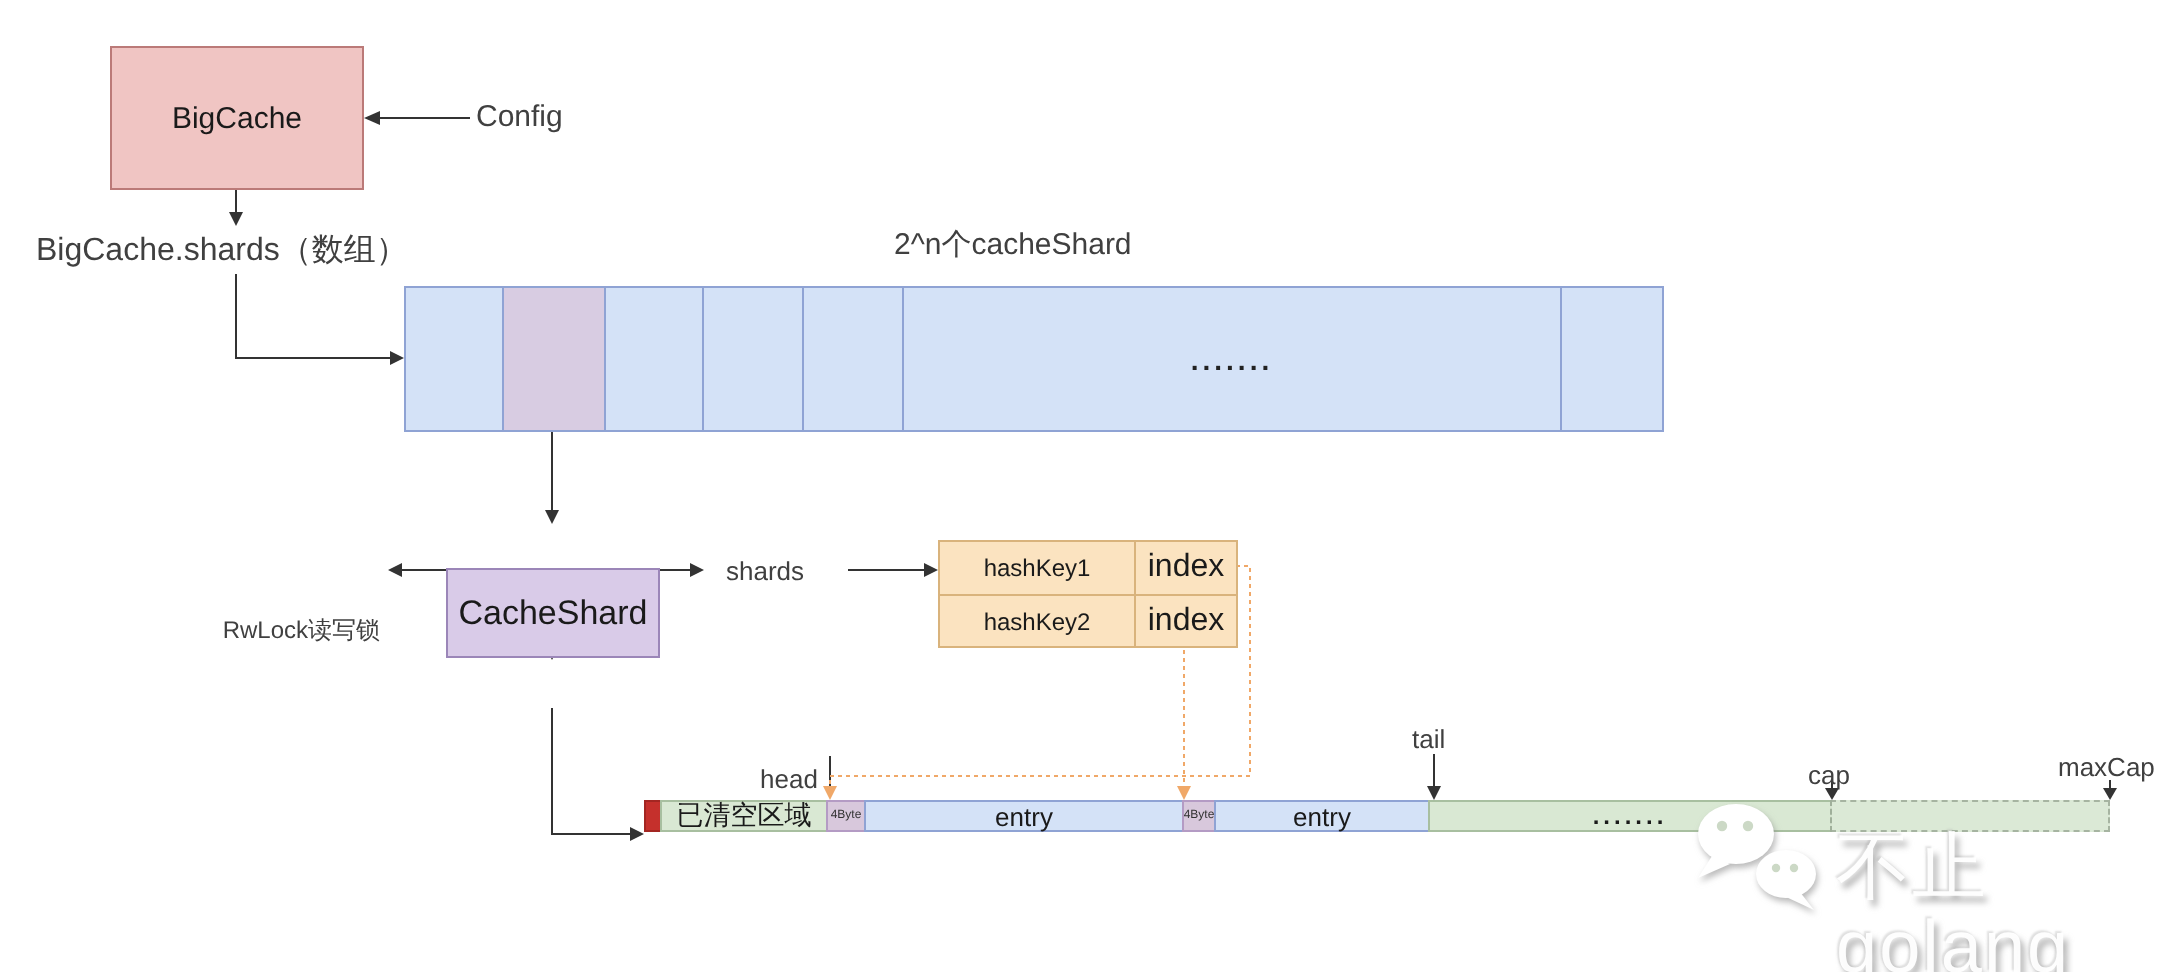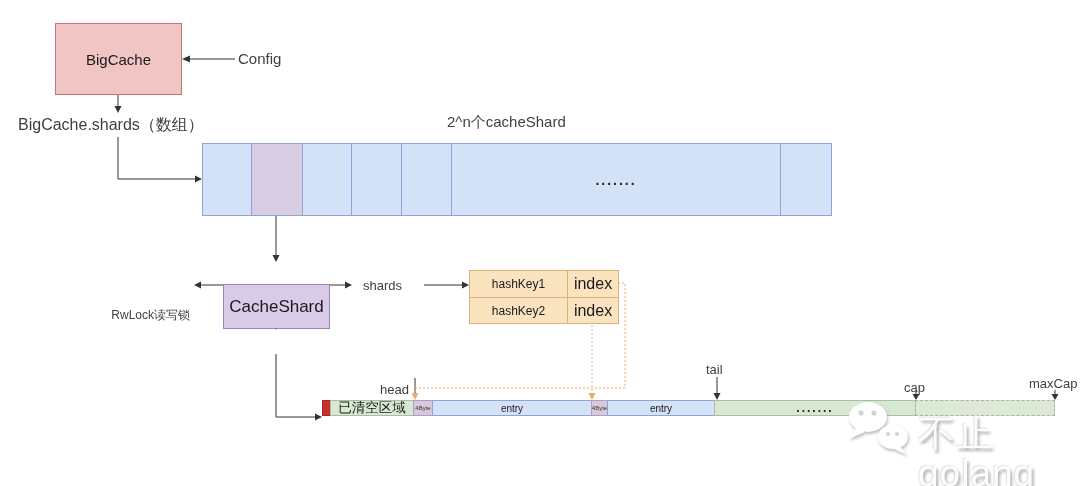--- a/index.html
+++ b/index.html
@@ -46,21 +46,21 @@
   
   .byte-queue{position:absolute;left:322px;top:400px;width:733px;height:34px;display:flex;}
   .seg{height:16px;box-sizing:border-box;display:flex;align-items:center;justify-content:center;flex:none;}
   .seg + .seg{margin-left:-1px;}
   .seg-red{width:9px;background:#c5302c;border:1px solid #a32622;}
   .seg-green{background:#d9e8d3;border:1px solid #a8bfa0;}
   .seg-cleared{width:84px;font-size:13.5px;}
   .seg-4byte{background:#d8c8dc;border:1px solid #b49bc4;font-size:6px;color:#333;}
   .seg-b4a{width:20px;}
   .seg-b4b{width:17px;}
-  .seg-entry{background:#d4e2f7;border:1px solid #8fa3d4;font-size:10px;}
+  .seg-entry{background:#d4e2f7;border:1px solid #8fa3d4;font-size:13px;}
   .seg-e1{width:160px;}
   .seg-e2{width:108px;}
   .seg-dots{width:202px;font-size:12px;font-weight:bold;letter-spacing:2px;}
   .seg-maxcap{width:140px;background:#d9e8d3;opacity:.92;border:1px dashed #9fae9a;}
 
   .ptr{position:absolute;font-size:13px;}
   .ptr-head{left:380px;top:362px;margin-top:20px;}
   .ptr-tail{left:706px;top:362px;}
   .ptr-cap{left:904px;top:380px;}
   .ptr-maxcap{left:1029px;top:376px;}

